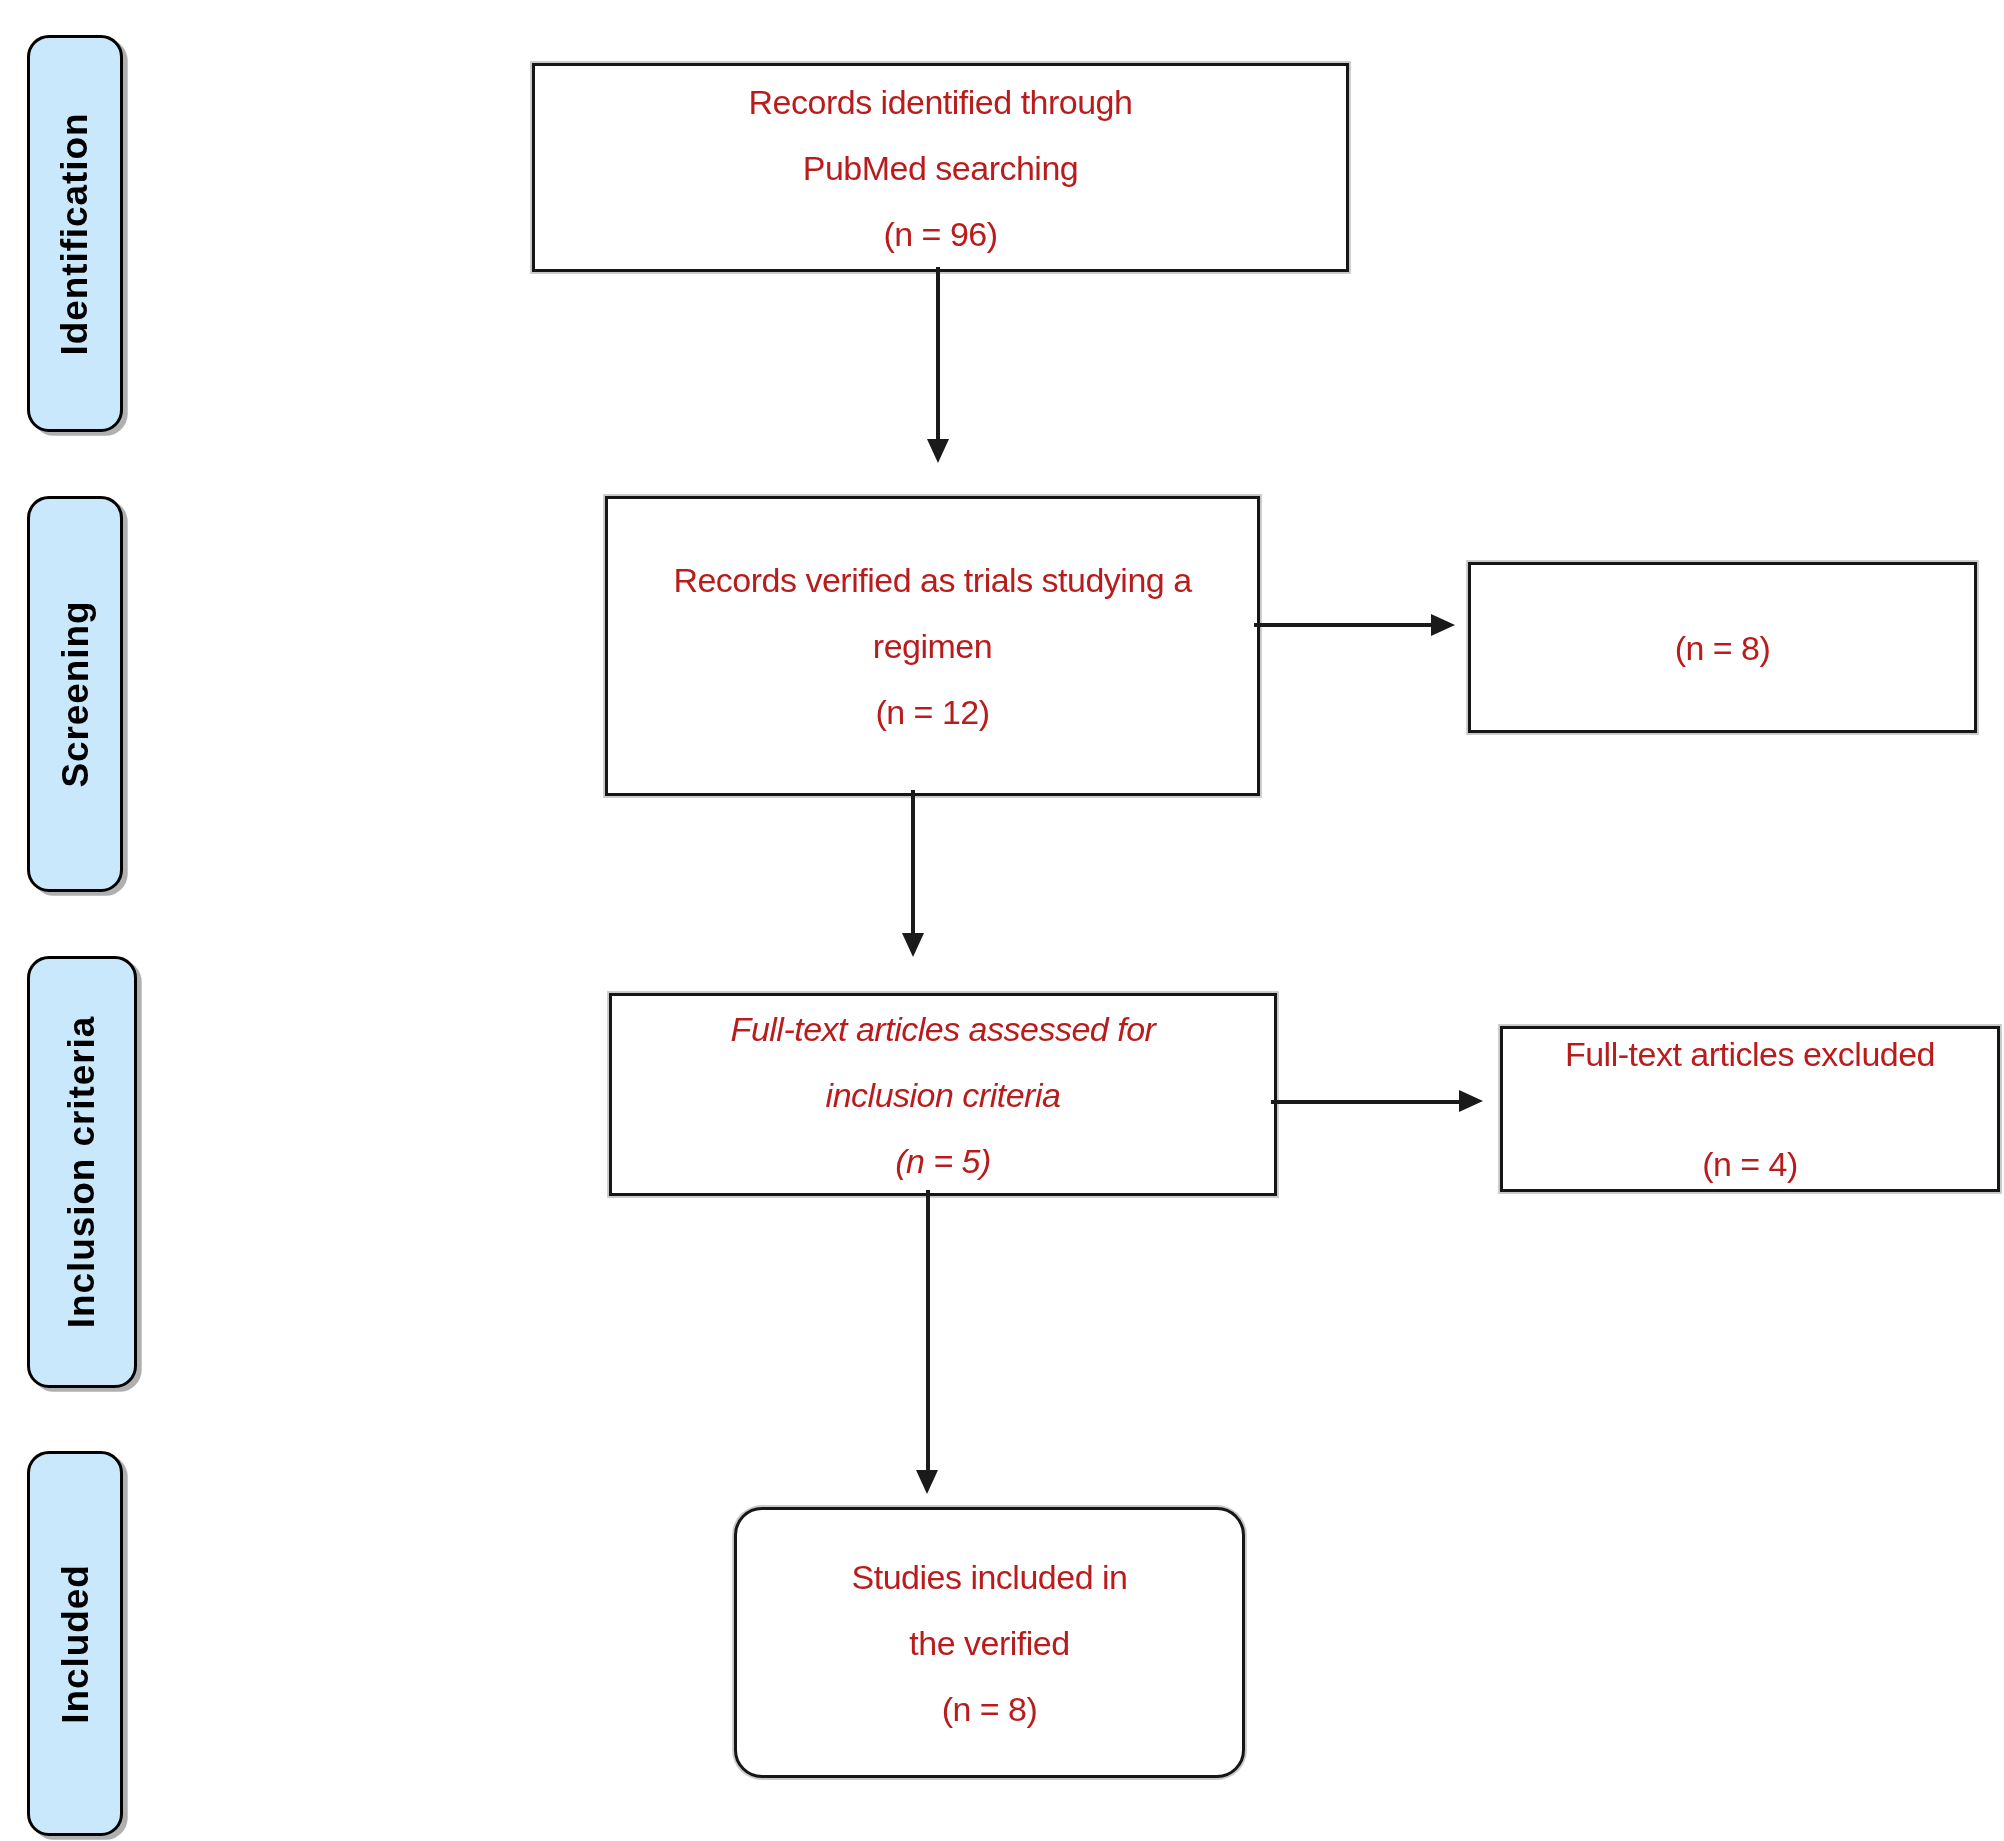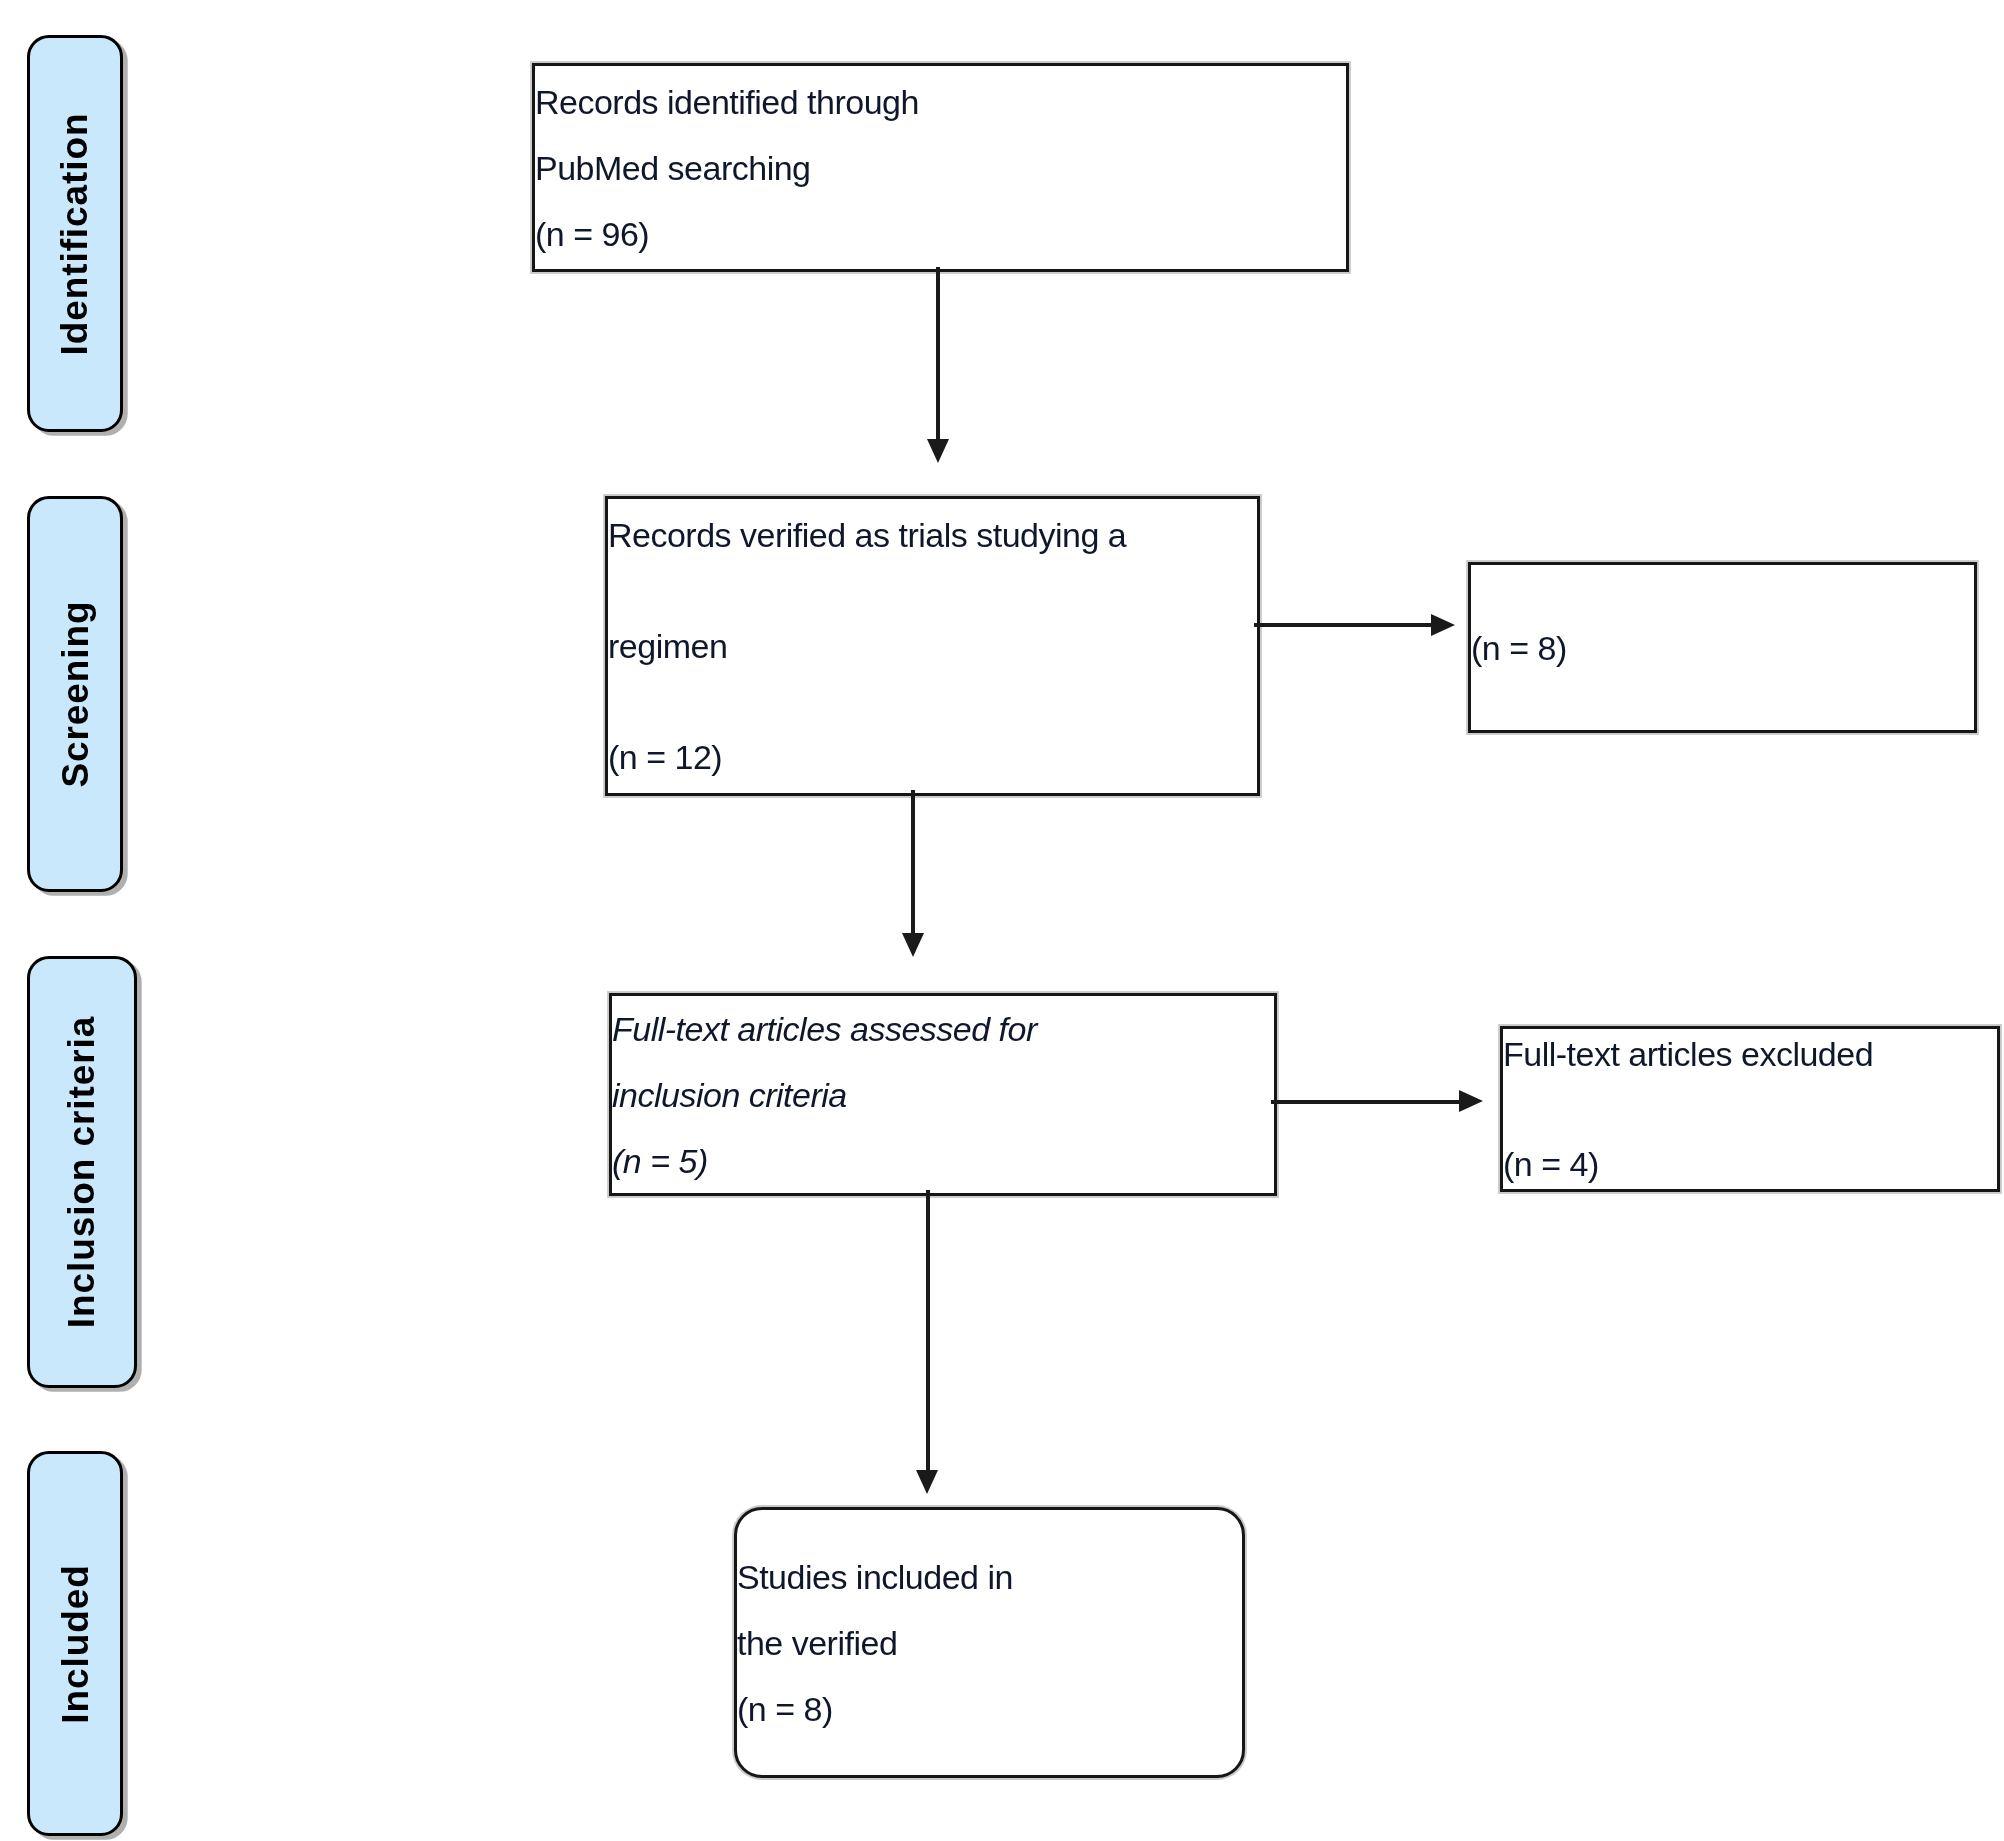--- a/index.html
+++ b/index.html
@@ -25,23 +25,23 @@
     letter-spacing:0.9px;
     color:#000;
   }
   
   .fbox{
     position:absolute;
     background:var(--box-fill,#ffffff);
     border:3.3px solid #161616;
     box-shadow:0 0 0 1.9px #c9c9c9;
     display:flex;flex-direction:column;justify-content:center;
-    text-align:left;
+    text-align:center;
     font-size:34px;line-height:66px;
-    color:#0f172a;
+    color:#b91c1c;
     letter-spacing:-0.5px;
   }
   .fbox .tline{white-space:nowrap;}
   
   .cline{position:absolute;background:var(--line-color,#1a1a1a);}
   .head-down{
     position:absolute;width:0;height:0;
     border-left:11.3px solid transparent;
     border-right:11.3px solid transparent;
     border-top:24.6px solid var(--line-color,#1a1a1a);
@@ -76,21 +76,21 @@
 
   <div class="fbox" style="left:532px;top:63px;width:811px;height:203px;">
     <div class="tline">Records identified through</div>
     <div class="tline">PubMed searching</div>
     <div class="tline">(n = 96)</div>
   </div>
 
   <div class="cline" style="left:936px;top:267px;width:3.8px;height:174px;"></div>
   <div class="head-down" style="left:927px;top:439px;"></div>
 
-  <div class="fbox" style="left:605px;top:496px;width:649px;height:294px;gap:45px;">
+  <div class="fbox" style="left:605px;top:496px;width:649px;height:294px;">
     <div class="tline">Records verified as trials studying a</div>
     <div class="tline">regimen</div>
     <div class="tline">(n = 12)</div>
   </div>
 
   <div class="cline" style="left:1254px;top:623px;width:180px;height:3.8px;"></div>
   <div class="head-right" style="left:1431px;top:614px;"></div>
 
   <div class="fbox" style="left:1468px;top:562px;width:503px;height:165px;">
     <div class="tline">(n = 8)</div>

